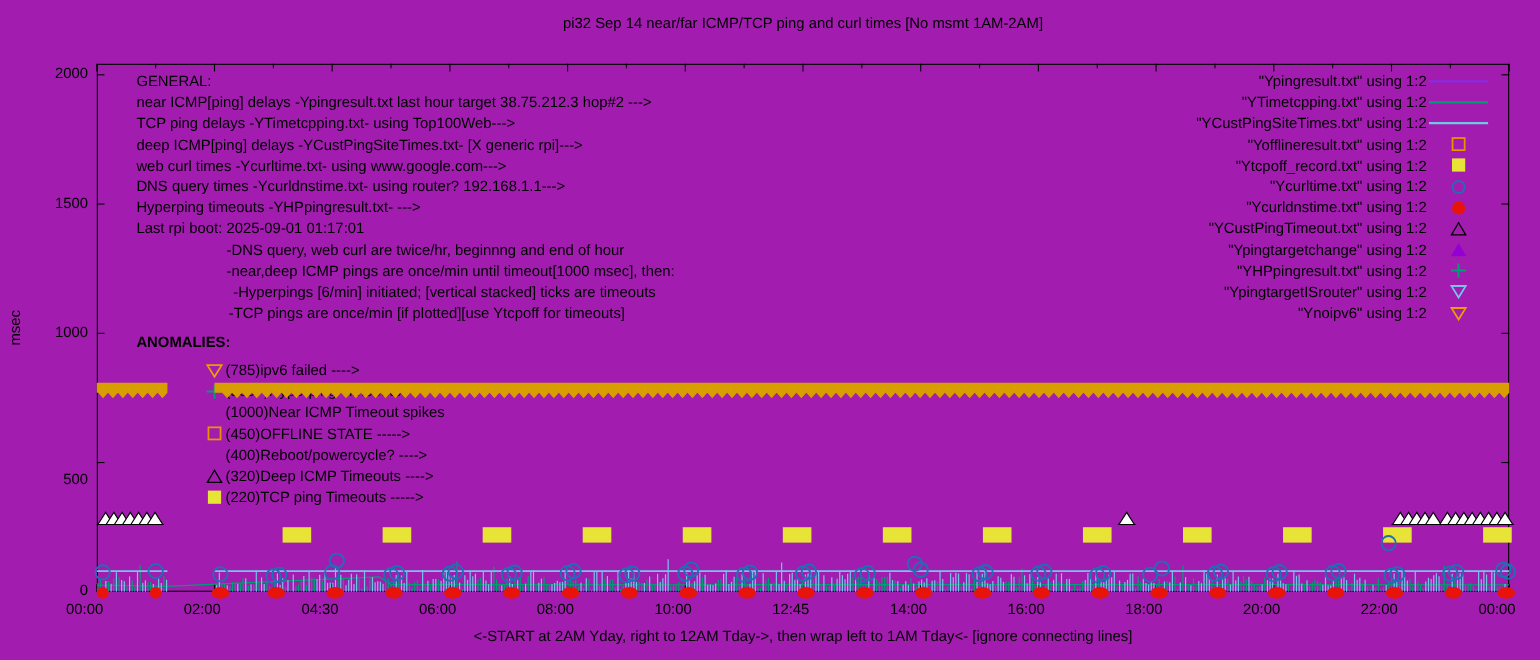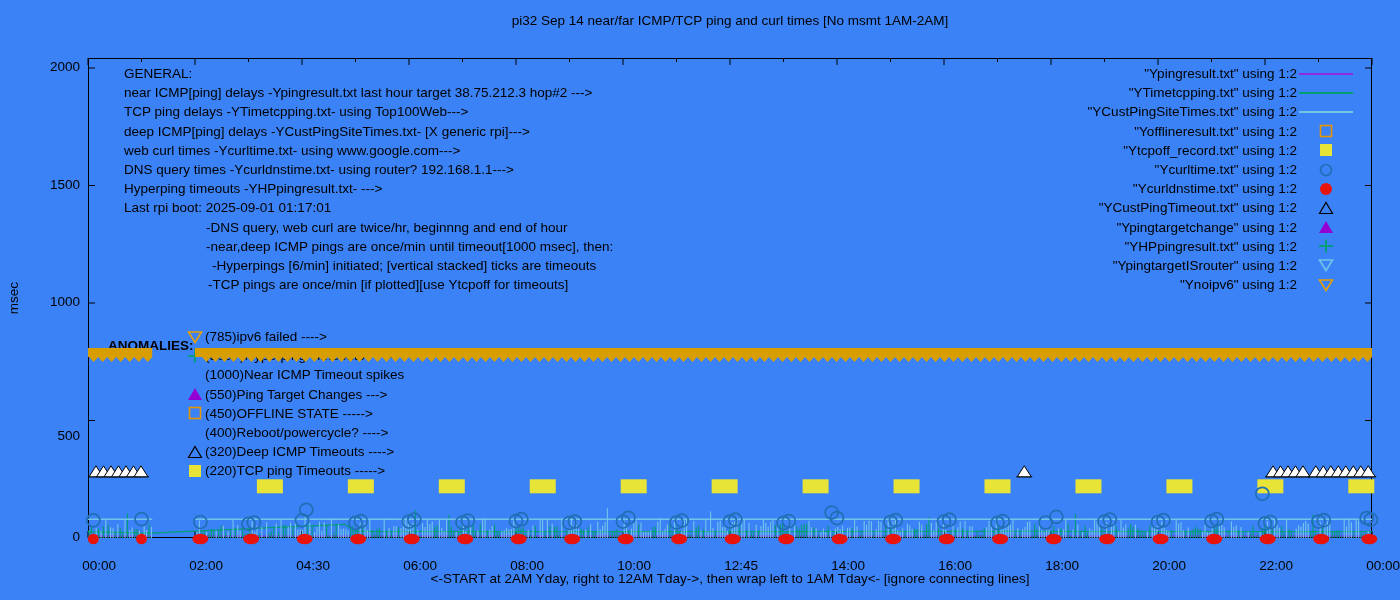--- a/index.html
+++ b/index.html
@@ -1,36 +1,36 @@
 <!DOCTYPE html>
 <html><head>
 <meta charset="utf-8">
 <style>
   html,body{margin:0;padding:0;background:#fff;}
-  .wrap{position:relative;width:1400px;height:600px;background:#3b82f6;
+  .wrap{position:relative;width:1400px;height:600px;background:#a21caf;
         font-family:"Liberation Sans","DejaVu Sans",sans-serif;color:#000;overflow:hidden;}
   .title{position:absolute;left:88px;top:13px;width:1284px;text-align:center;font-size:13.5px;}
   .ylab{position:absolute;left:-26px;top:290px;width:80px;height:16px;text-align:center;
         font-size:13.5px;transform:rotate(-90deg);}
   .plot{position:absolute;left:88px;top:58px;width:1284px;height:480px;border:1px solid #000;box-sizing:border-box;}
   #plot-svg{position:absolute;left:-1px;top:-1px;overflow:visible;pointer-events:none;z-index:2;}
   .txtlayer{position:absolute;z-index:1;}
   #general{left:35px;top:5px;line-height:19.2px;font-size:13.5px;white-space:pre;}
   #general .head{font-weight:normal;}
-  #anom-head{left:19px;top:244px;font-size:13.5px;font-weight:bold;margin-top:35px;}
+  #anom-head{left:35px;top:244px;font-size:13.5px;font-weight:bold;}
   #anomalies{left:40px;top:268px;font-size:13.5px;}
   .arow{height:19.2px;display:flex;align-items:center;}
   .amark{display:inline-flex;width:16px;justify-content:center;align-items:center;margin-left:58px;}
   .atext{margin-left:2px;white-space:pre;}
   #legend{right:16px;top:5px;z-index:1;}
   .lrow{height:19.2px;display:flex;align-items:center;justify-content:flex-end;}
   .llabel{font-size:13.5px;white-space:pre;}
   .lmark{display:inline-flex;width:58px;justify-content:center;align-items:center;}
   .ytick{position:absolute;width:52px;text-align:right;font-size:13.5px;}
-  .xtick{position:absolute;width:56px;text-align:right;font-size:13.5px;top:558px;}
+  .xtick{position:absolute;width:56px;text-align:left;font-size:13.5px;top:546px;}
   .note{position:absolute;left:88px;top:571px;width:1284px;text-align:center;font-size:13.5px;}
 </style>
 </head>
 <body>
 
 <div class="wrap">
   <div class="title">pi32 Sep 14  near/far ICMP/TCP ping and curl times [No msmt 1AM-2AM]</div>
   <div class="ylab">msec</div>
 
   <div class="plot">
@@ -50,28 +50,20 @@
             <svg width="16" height="14">
               <line x1="8" y1="0.5" x2="8" y2="13.5" stroke="#009e73" stroke-width="1.8"></line>
               <line x1="1" y1="7" x2="15" y2="7" stroke="#009e73" stroke-width="1.8"></line>
             </svg>
           </span>
           <span class="atext">(500+)Hyperping Timeouts ----&gt;</span>
         </div>
         <div class="arow">
           <span class="amark"></span>
           <span class="atext">(1000)Near ICMP Timeout spikes</span>
-        </div>
-        <div class="arow">
-          <span class="amark">
-            <svg width="16" height="14">
-              <polygon points="8,1 15,13 1,13" fill="#9400d3"></polygon>
-            </svg>
-          </span>
-          <span class="atext">(550)Ping Target Changes ---&gt;</span>
         </div>
         <div class="arow">
           <span class="amark">
             <svg width="16" height="14">
               <rect x="2.5" y="1.5" width="11" height="11" stroke="#e69500" fill="none" stroke-width="1.6"></rect>
             </svg>
           </span>
           <span class="atext">(450)OFFLINE STATE -----&gt;</span>
         </div>
         <div class="arow">

